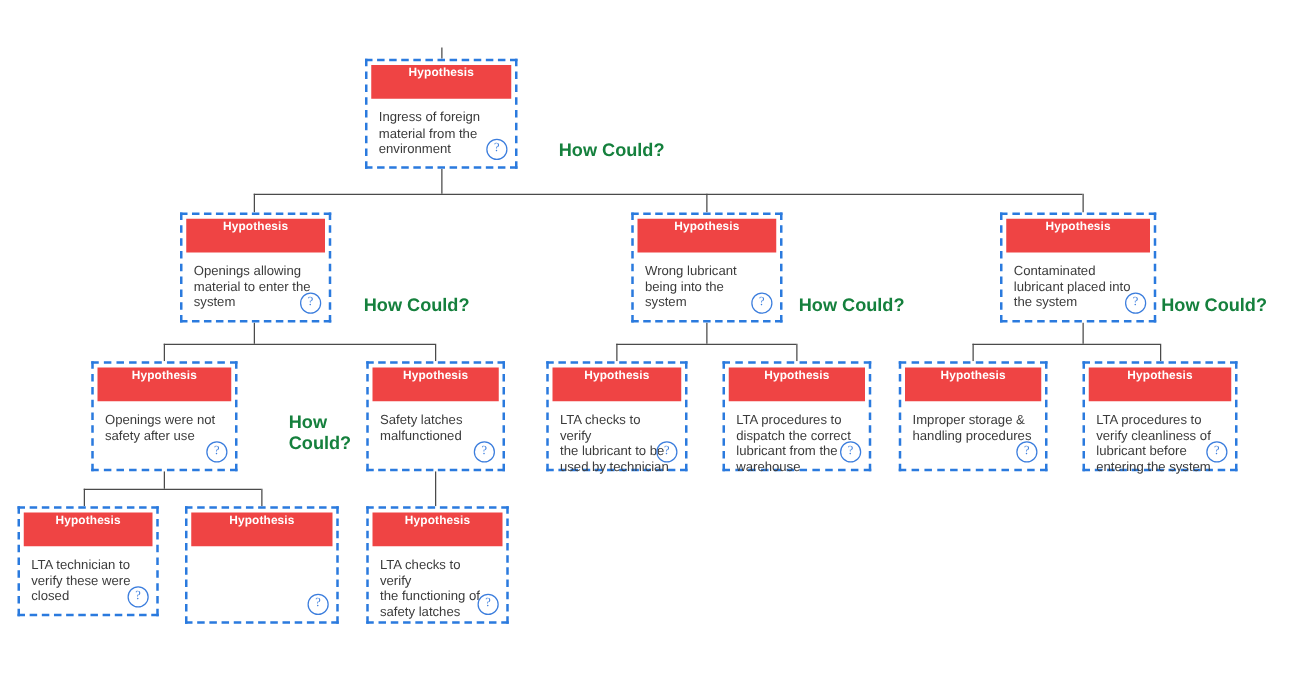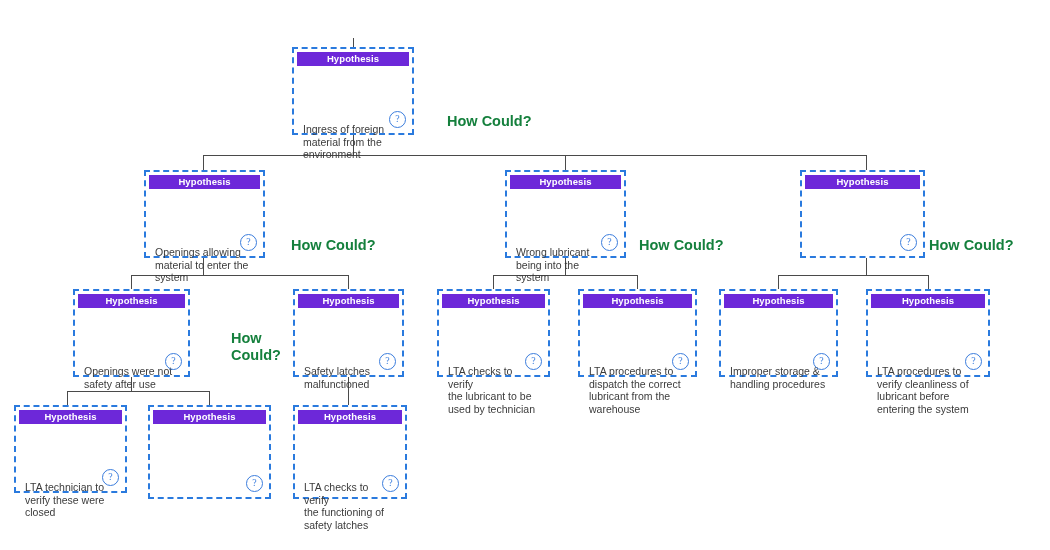--- a/index.html
+++ b/index.html
@@ -13,36 +13,35 @@
 
   
   .node{
     position:absolute;
     box-sizing:border-box;
     border:2px dashed #2a7ade;
     background:#ffffff;
     padding:3px;
   }
   .node-header{
-    background:#6d28d9;
+    background:#ef4444;
     color:#ffffff;
     font-size:9.5px;
     font-weight:bold;
     text-align:center;
     line-height:14px;
-    height:14px;
+    height:27px;
     letter-spacing:.1px;
   }
   .node-body{
     color:#3b3b3b;
     font-size:10.5px;
     line-height:12.6px;
     padding:9px 6px 0 6px;
     white-space:pre-line;
-    margin-top:48px;
   }
   .help-icon{
     position:absolute;
     right:6px;bottom:5px;
     width:15px;height:15px;
     border:1.3px solid #3b7ddd;
     border-radius:50%;
     color:#3b7ddd;
     font-size:10px;
     line-height:13px;
@@ -125,20 +124,23 @@
   <div class="node" style="left:505px;top:170px;width:121px;height:88px;">
     <div class="node-header">Hypothesis</div>
     <div class="node-body">Wrong lubricant
 being into the
 system</div>
     <div class="help-icon">?</div>
   </div>
 
   <div class="node" style="left:800px;top:170px;width:125px;height:88px;">
     <div class="node-header">Hypothesis</div>
+    <div class="node-body">Contaminated
+lubricant placed into
+the system</div>
     <div class="help-icon">?</div>
   </div>
 
   <div class="node" style="left:73px;top:289px;width:117px;height:88px;">
     <div class="node-header">Hypothesis</div>
     <div class="node-body">Openings were not
 safety after use</div>
     <div class="help-icon">?</div>
   </div>
 

